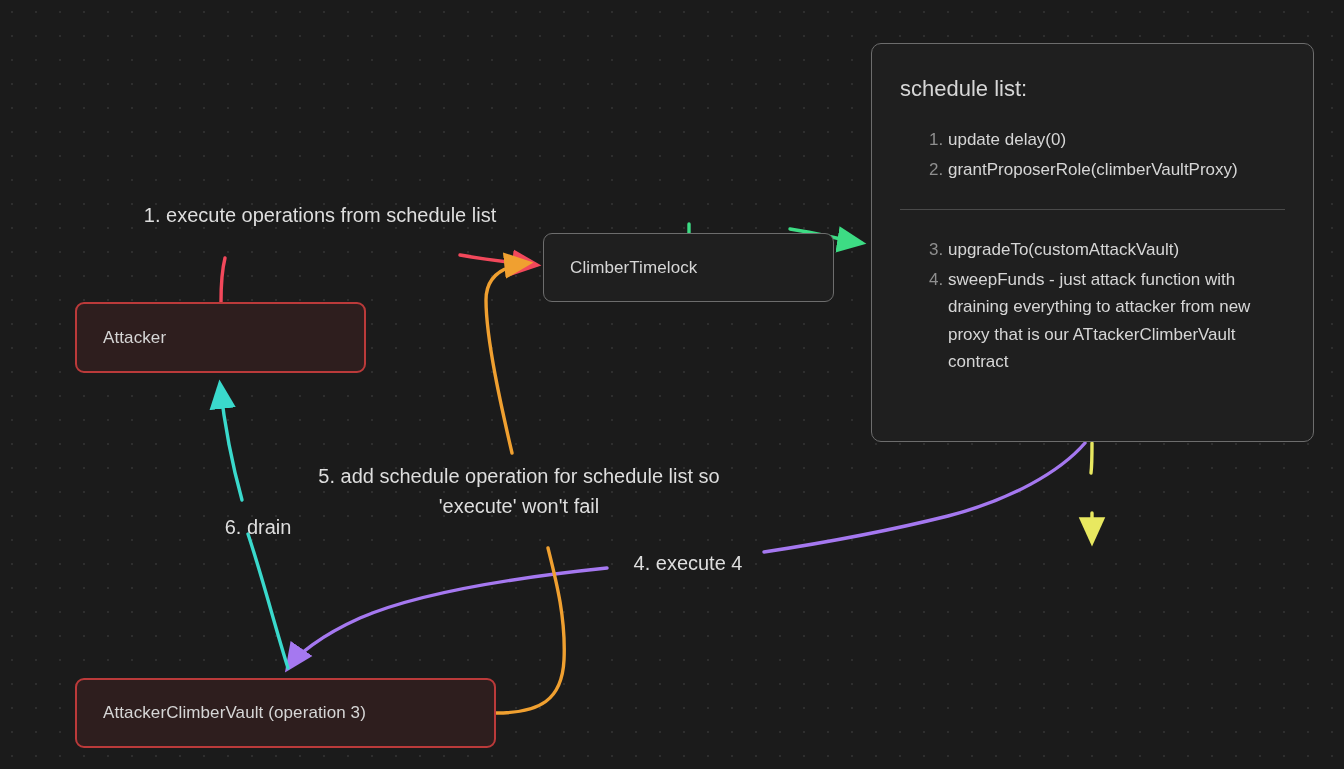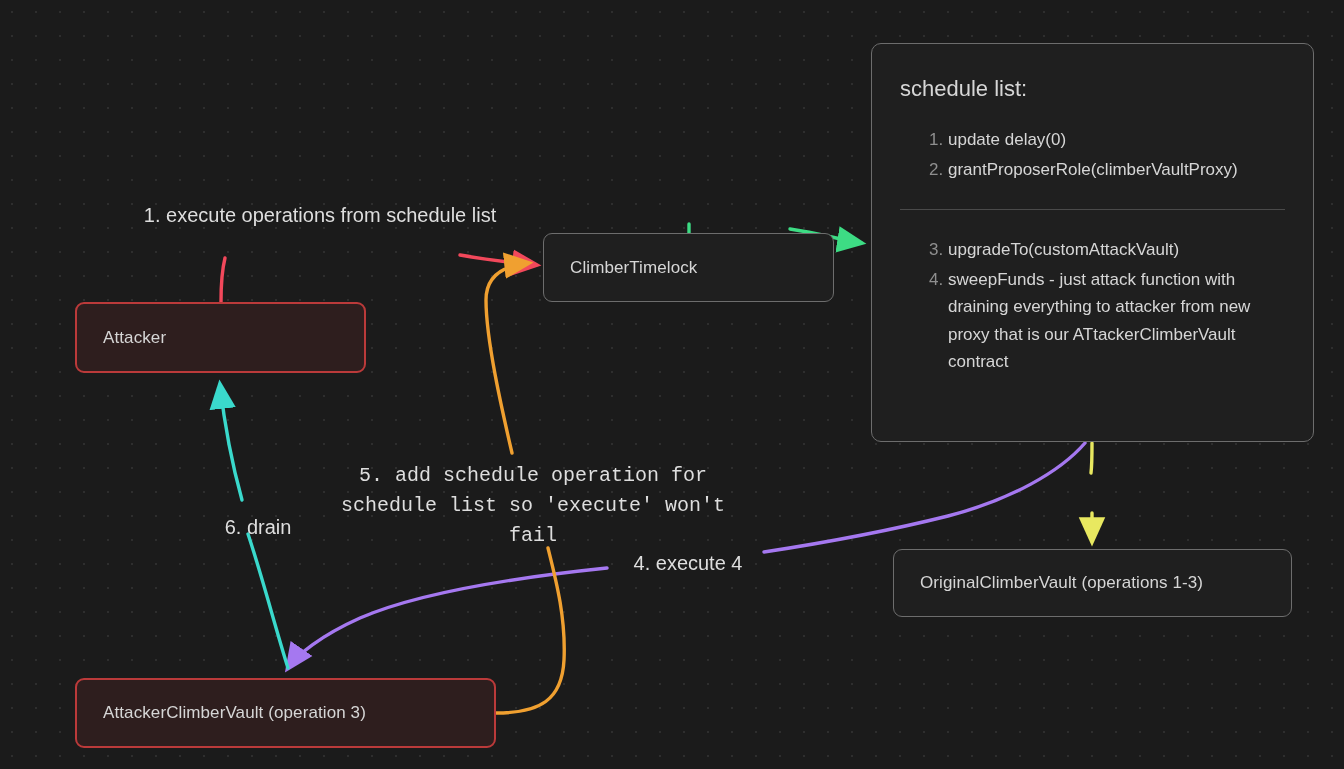--- a/index.html
+++ b/index.html
@@ -95,21 +95,21 @@
     color: #dedede;
     font-size: 20px;
     line-height: 1.5;
     text-align: center;
     white-space: pre-line;
   }
   #label-1 { left: 100px; top: 200px; width: 440px; }
   #label-2 { left: 600px; top: 189px; width: 288px; }
   #label-3 { left: 978px; top: 483px; width: 234px; }
   #label-4 { left: 608px; top: 548px; width: 160px; }
-  #label-5 { left: 324px; top: 461px; width: 418px; font-family: Liberation Mono, monospace; }
+  #label-5 { left: 310px; top: 461px; width: 418px; }
   #label-6 { left: 192px; top: 512px; width: 132px; }
 </style>
 </head>
 <body>
 
 <div id="canvas">
 
   <svg class="edge-layer" viewBox="0 0 1344 769">
     <defs>
       <marker id="ah-red" markerWidth="9" markerHeight="9" refX="7" refY="4.5" orient="auto">
@@ -168,23 +168,20 @@
   </div>
 
   <div class="node plain" id="node-timelock">
     <span class="node-label">ClimberTimelock</span>
   </div>
 
   <div class="node attack" id="node-attacker-vault">
     <span class="node-label">AttackerClimberVault (operation 3)</span>
   </div>
 
-  <div class="node plain" id="node-original-vault">
-    <span class="node-label">OriginalClimberVault (operations 1-3)</span>
-  </div>
 
   <div id="schedule-panel">
     <p class="panel-title">schedule list:</p>
 
     <ol>
       <li>
         <span>update delay(0)</span>
       </li>
       <li>
         <span>grantProposerRole(climberVaultProxy)</span>

